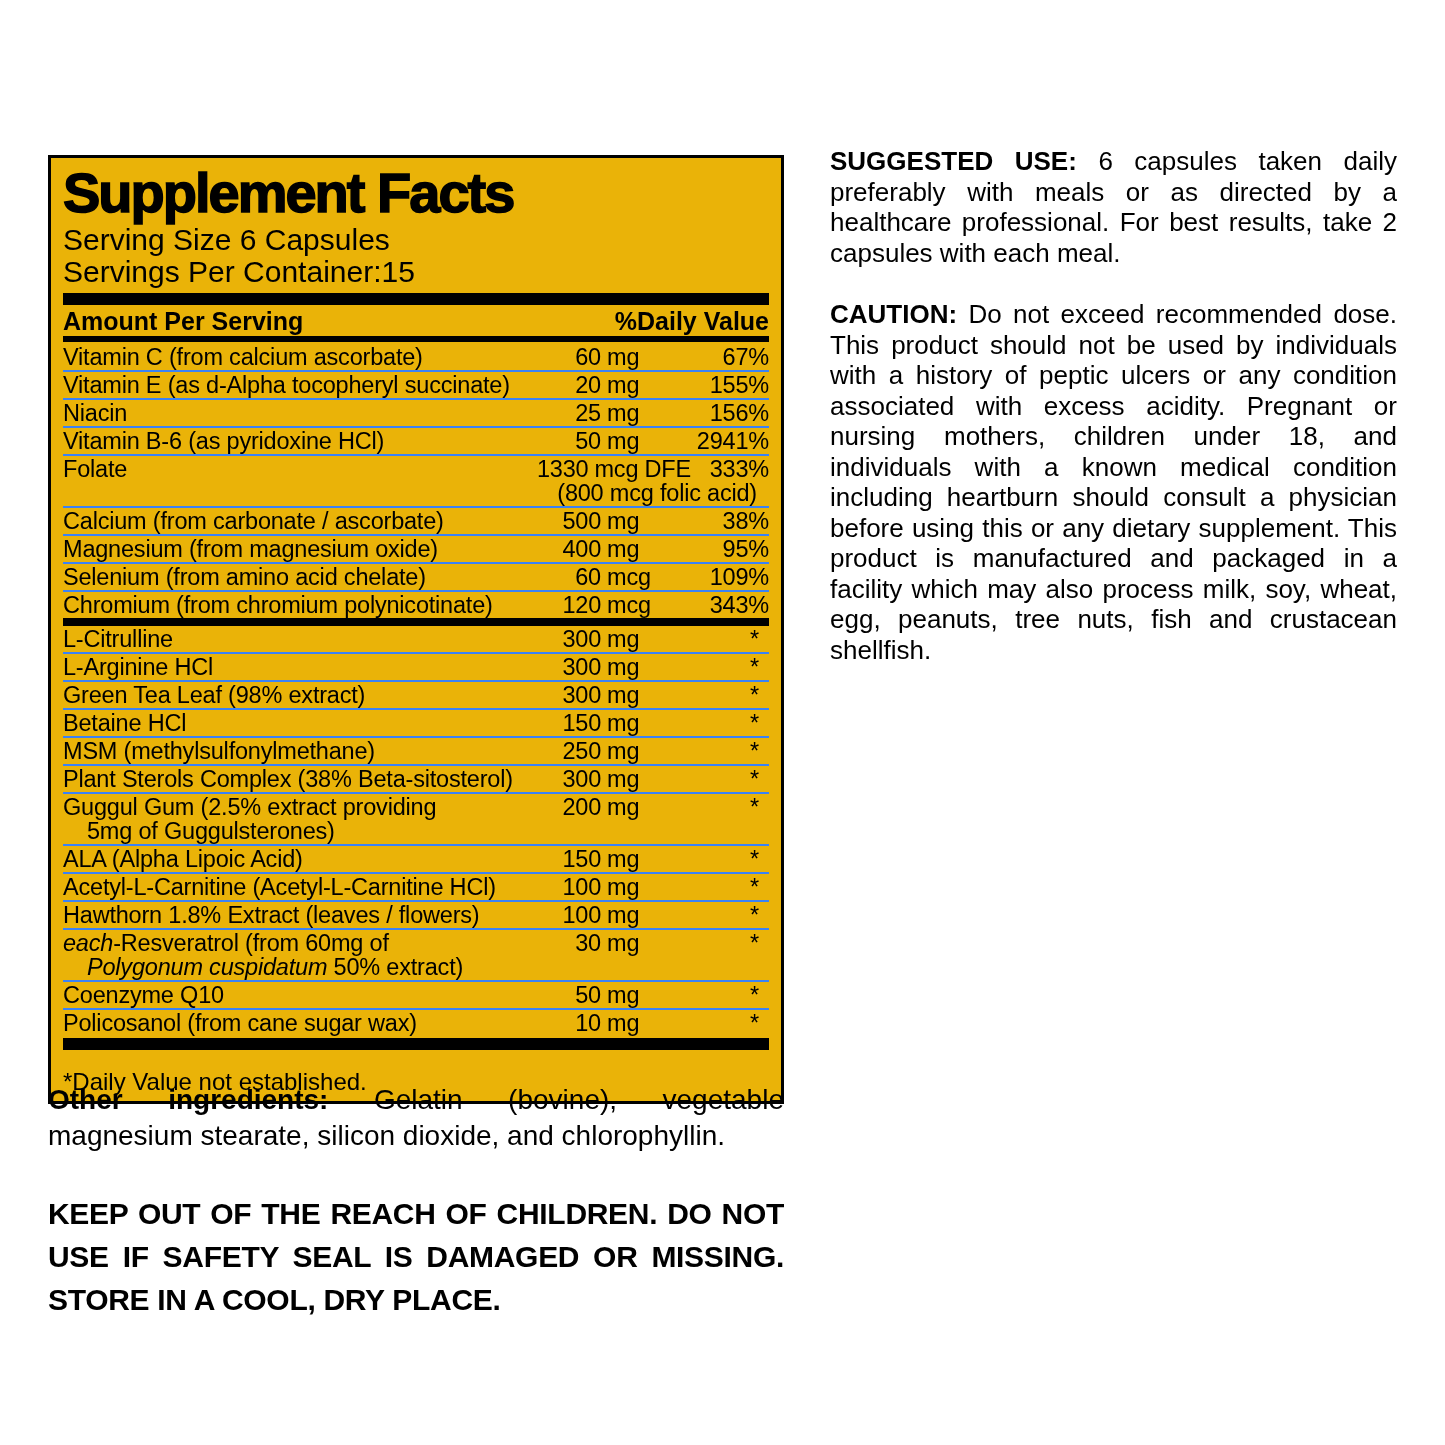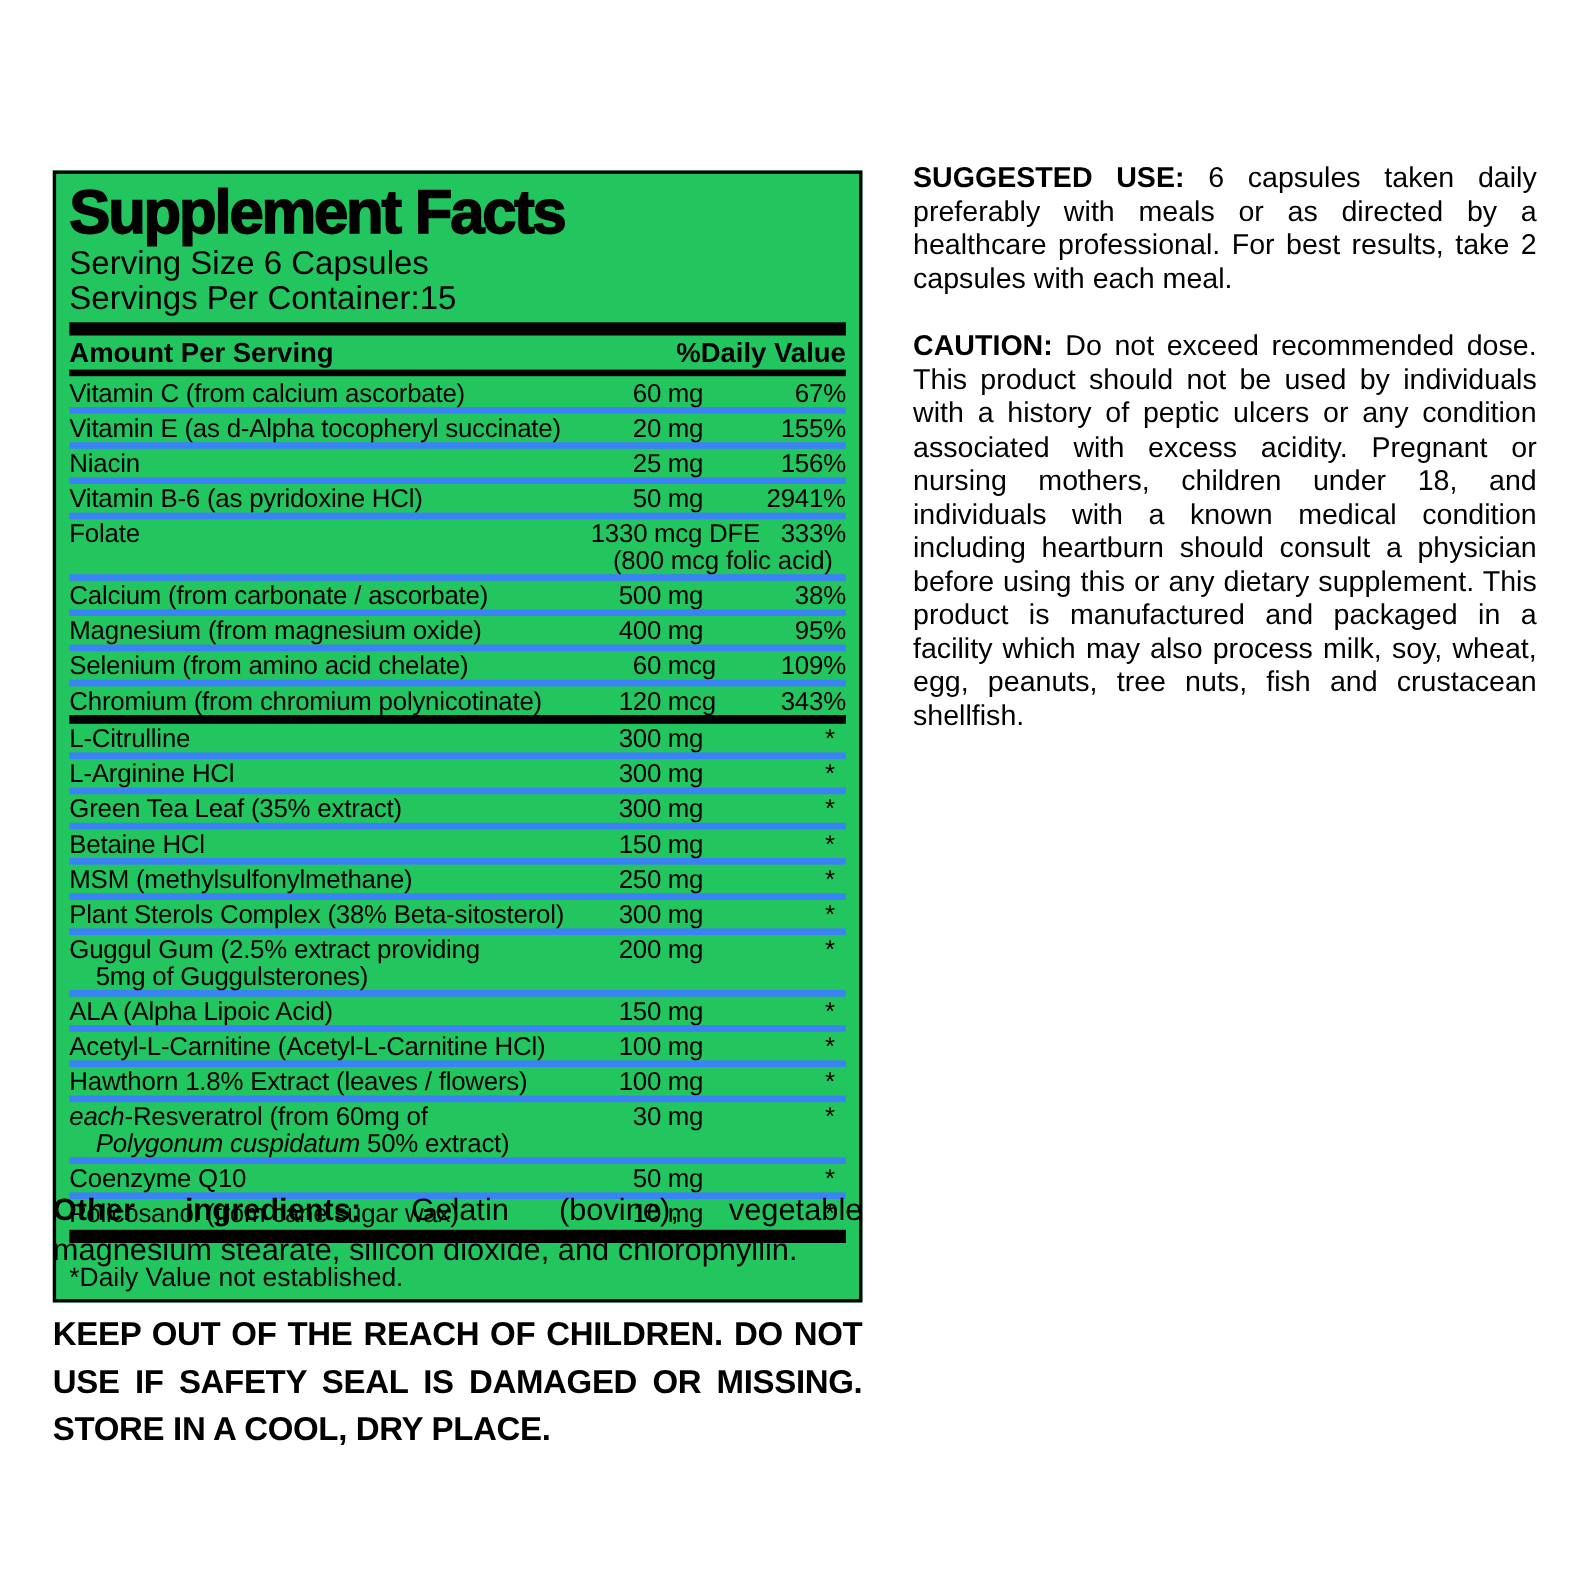--- a/index.html
+++ b/index.html
@@ -15,21 +15,21 @@
   }
 
   
   .facts-panel {
     position: absolute;
     left: 48px;
     top: 155px;
     width: 736px;
     border: 3px solid #000;
     padding: 6px 12px 6px 12px;
-    background: #22c55e;
+    background: #eab308;
   }
   .title {
     font-size: 56px;
     line-height: 58px;
     font-weight: bold;
     letter-spacing: -2px;
     -webkit-text-stroke: 1.5px #000;
     white-space: nowrap;
   }
   .serving { font-size: 30px; line-height: 29px; margin-top: 3px; }
@@ -38,21 +38,21 @@
   .hdr-row {
     display: flex; justify-content: space-between;
     font-weight: bold; font-size: 25px; line-height: 30px; margin-top: 1px;
   }
   .bar-med { height: 6px; margin-bottom: 2px; }
   .bar-section { height: 8px; }
   .bar-bottom { height: 12px; margin-top: 2px; }
   .footnote { font-size: 24px; line-height: 27px; padding-top: 18px; }
 
   .row { font-size: 23.5px; line-height: 24px; padding: 1px 0; letter-spacing: -0.2px; }
-  .section .row + .row { border-top: 6px solid #3b82f6; }
+  .section .row + .row { border-top: 2px solid #3b82f6; }
   .line { display: flex; align-items: baseline; }
   .name { flex: 1 1 auto; white-space: nowrap; overflow: visible; }
   .amt { flex: 0 0 130px; display: flex; }
   .num { flex: 0 0 40px; text-align: right; direction: rtl; white-space: nowrap; }
   .unit { margin-left: 6px; white-space: nowrap; text-align: center; }
   .dv { flex: 0 0 78px; text-align: right; white-space: nowrap; }
   .dv.star { padding-right: 10px; }
   .sub-indent { padding-left: 24px; }
   .sub-right { text-align: right; padding-right: 12px; }
   .ital { font-style: italic; }
@@ -203,21 +203,21 @@
               <span class="name"><span>L-Arginine HCl</span></span>
               <span class="amt">
                 <span class="num">300</span>
                 <span class="unit">mg</span>
               </span>
               <span class="dv star">*</span>
             </div>
           </div>
           <div class="row">
             <div class="line">
-              <span class="name"><span>Green Tea Leaf (35% extract)</span></span>
+              <span class="name"><span>Green Tea Leaf (98% extract)</span></span>
               <span class="amt">
                 <span class="num">300</span>
                 <span class="unit">mg</span>
               </span>
               <span class="dv star">*</span>
             </div>
           </div>
           <div class="row">
             <div class="line">
               <span class="name"><span>Betaine HCl</span></span>

